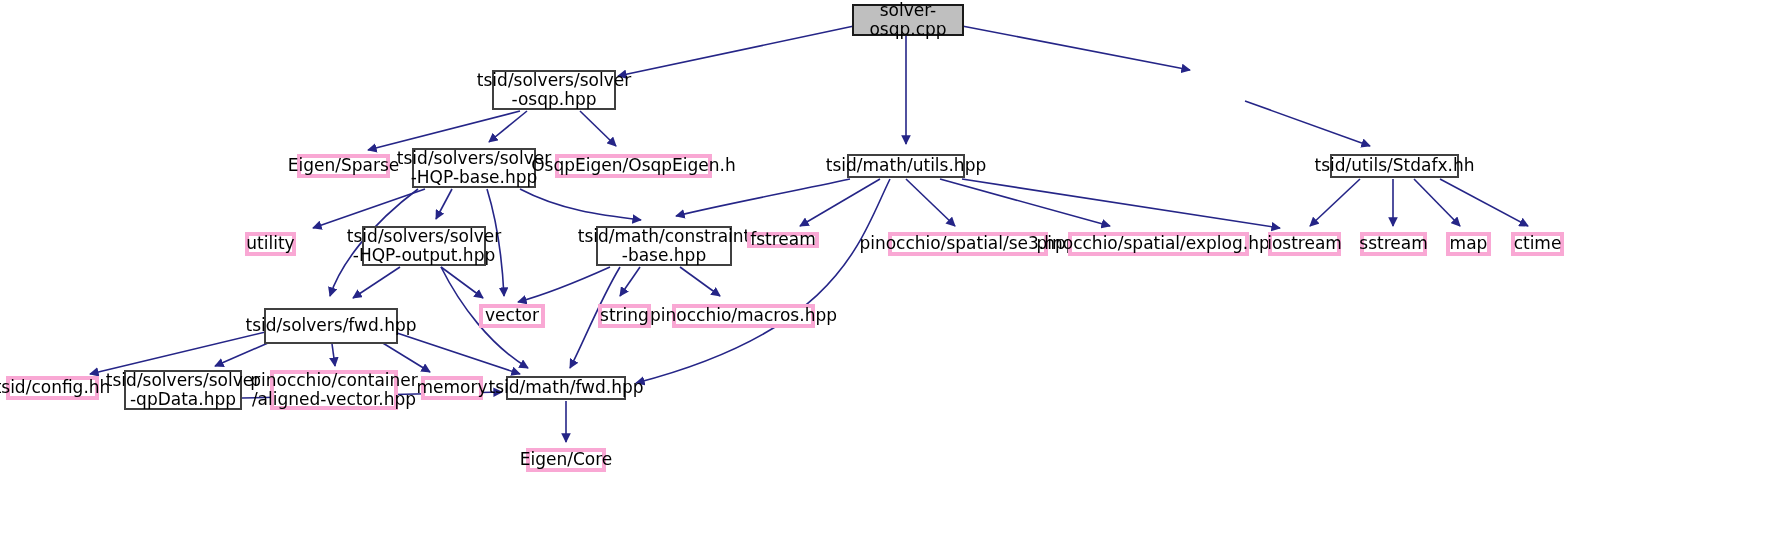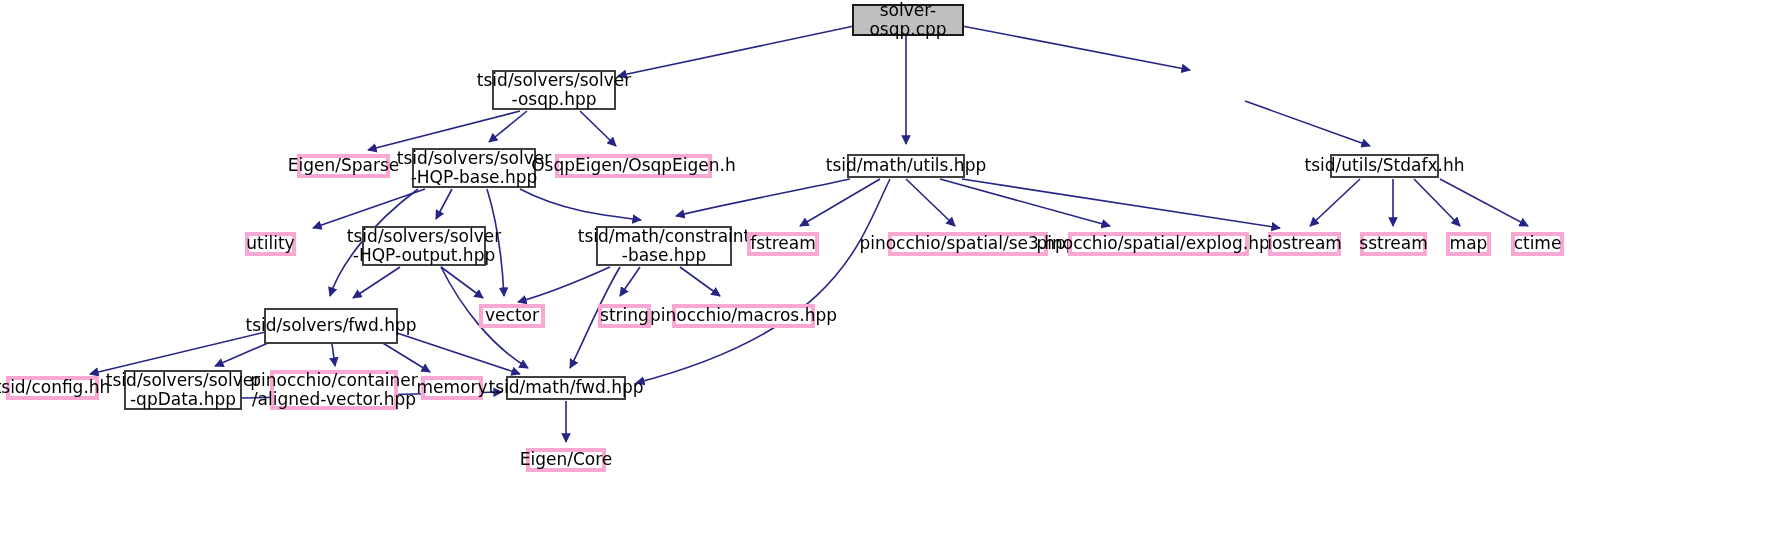--- a/index.html
+++ b/index.html
@@ -62,27 +62,27 @@
       <path d="M 566,401 L 566,442" fill="none" stroke="#252587" stroke-width="1.6" marker-end="url(#arw)"></path>
     </svg>
 <div class="node root" style="left: 852px; top: 4px; width: 112px; height: 32px;">solver-osqp.cpp</div>
     <div class="node strong" style="left: 492px; top: 70px; width: 124px; height: 40px;">tsid/solvers/solver
 -osqp.hpp</div>
     <div class="node " style="left: 297px; top: 154px; width: 93px; height: 24px;">Eigen/Sparse</div>
     <div class="node strong" style="left: 412px; top: 148px; width: 124px; height: 40px;">tsid/solvers/solver
 -HQP-base.hpp</div>
     <div class="node " style="left: 555px; top: 154px; width: 157px; height: 24px;">OsqpEigen/OsqpEigen.h</div>
     <div class="node strong" style="left: 847px; top: 154px; width: 118px; height: 24px;">tsid/math/utils.hpp</div>
-    <div class="node strong" style="left: 1330px; top: 154px; width: 109px; height: 24px;">tsid/utils/Stdafx.hh</div>
+    <div class="node strong" style="left: 1330px; top: 154px; width: 129px; height: 24px;">tsid/utils/Stdafx.hh</div>
     <div class="node " style="left: 245px; top: 232px; width: 51px; height: 24px;">utility</div>
     <div class="node strong" style="left: 362px; top: 226px; width: 124px; height: 40px;">tsid/solvers/solver
 -HQP-output.hpp</div>
     <div class="node strong" style="left: 596px; top: 226px; width: 136px; height: 40px;">tsid/math/constraint
 -base.hpp</div>
-    <div class="node " style="left: 747px; top: 232px; width: 72px; height: 24px;">fstream</div>
+    <div class="node " style="left: 747px; top: 232px; width: 72px; height: 16px;">fstream</div>
     <div class="node " style="left: 888px; top: 232px; width: 160px; height: 24px;">pinocchio/spatial/se3.hpp</div>
     <div class="node " style="left: 1068px; top: 232px; width: 181px; height: 24px;">pinocchio/spatial/explog.hpp</div>
     <div class="node " style="left: 1268px; top: 232px; width: 73px; height: 24px;">iostream</div>
     <div class="node " style="left: 1360px; top: 232px; width: 67px; height: 24px;">sstream</div>
     <div class="node " style="left: 1446px; top: 232px; width: 45px; height: 24px;">map</div>
     <div class="node " style="left: 1511px; top: 232px; width: 53px; height: 24px;">ctime</div>
     <div class="node strong" style="left: 264px; top: 308px; width: 134px; height: 36px;">tsid/solvers/fwd.hpp</div>
     <div class="node " style="left: 479px; top: 304px; width: 66px; height: 24px;">vector</div>
     <div class="node " style="left: 598px; top: 304px; width: 53px; height: 24px;">string</div>
     <div class="node " style="left: 672px; top: 304px; width: 143px; height: 24px;">pinocchio/macros.hpp</div>

